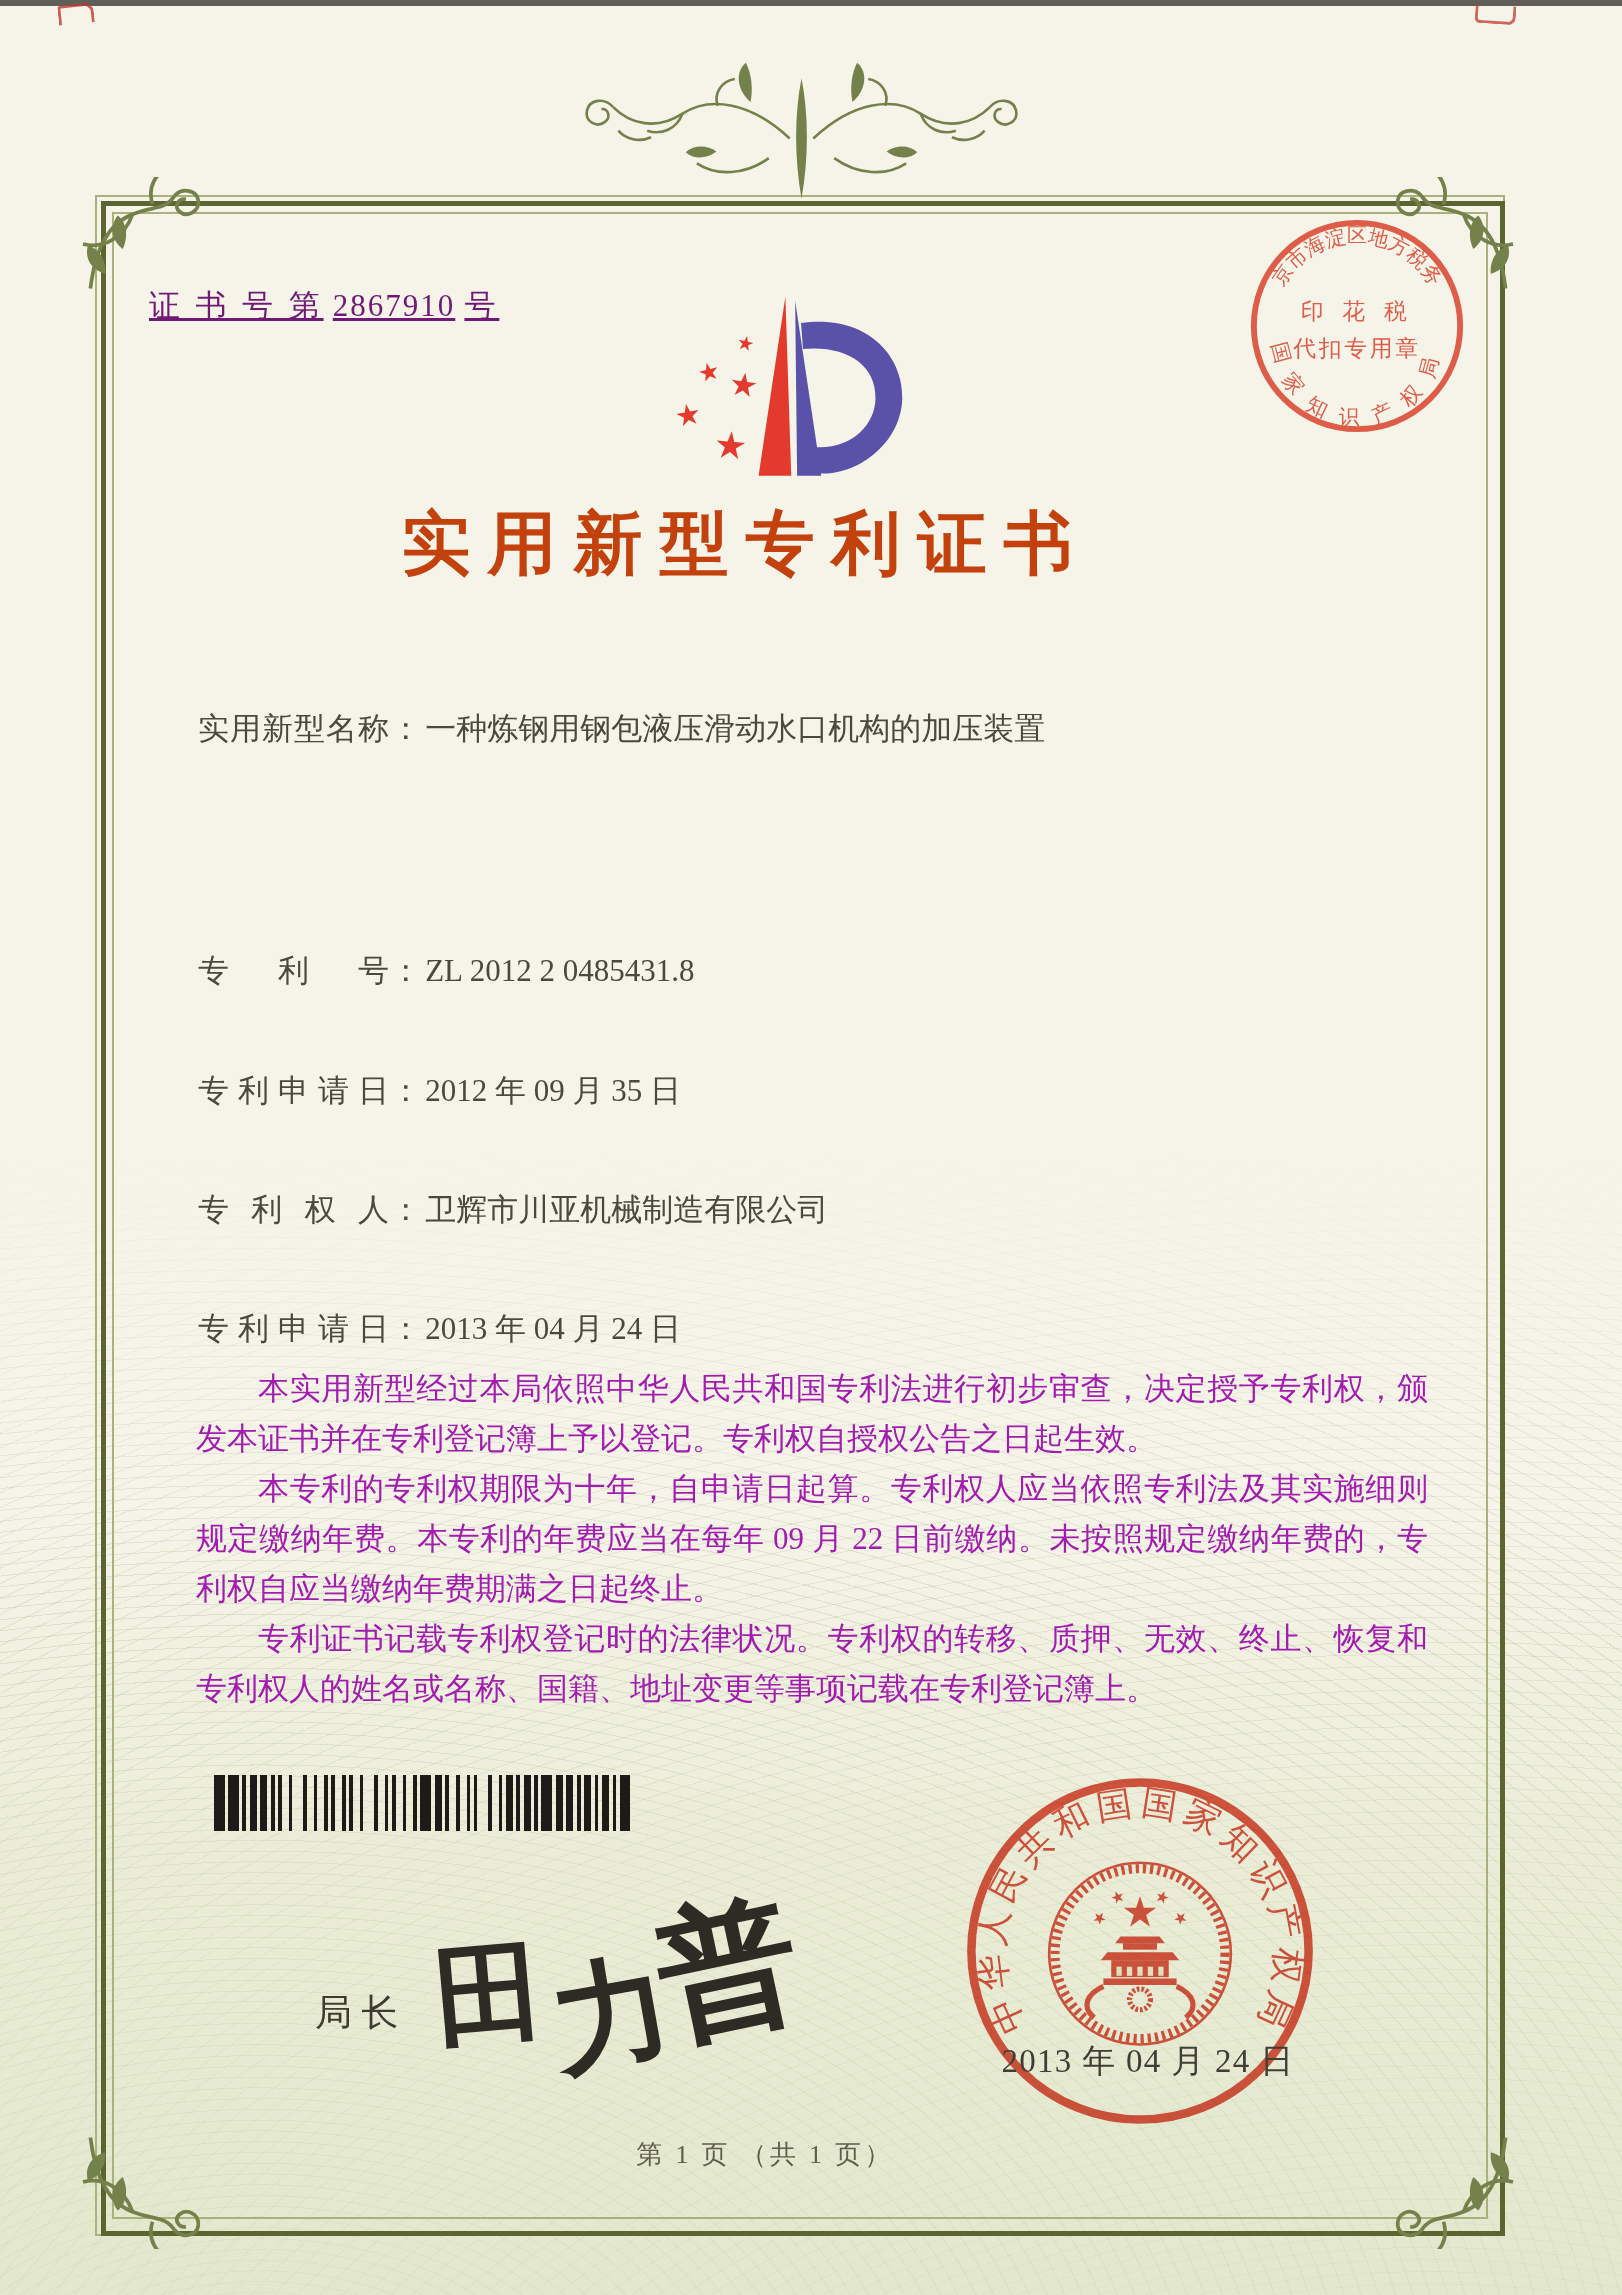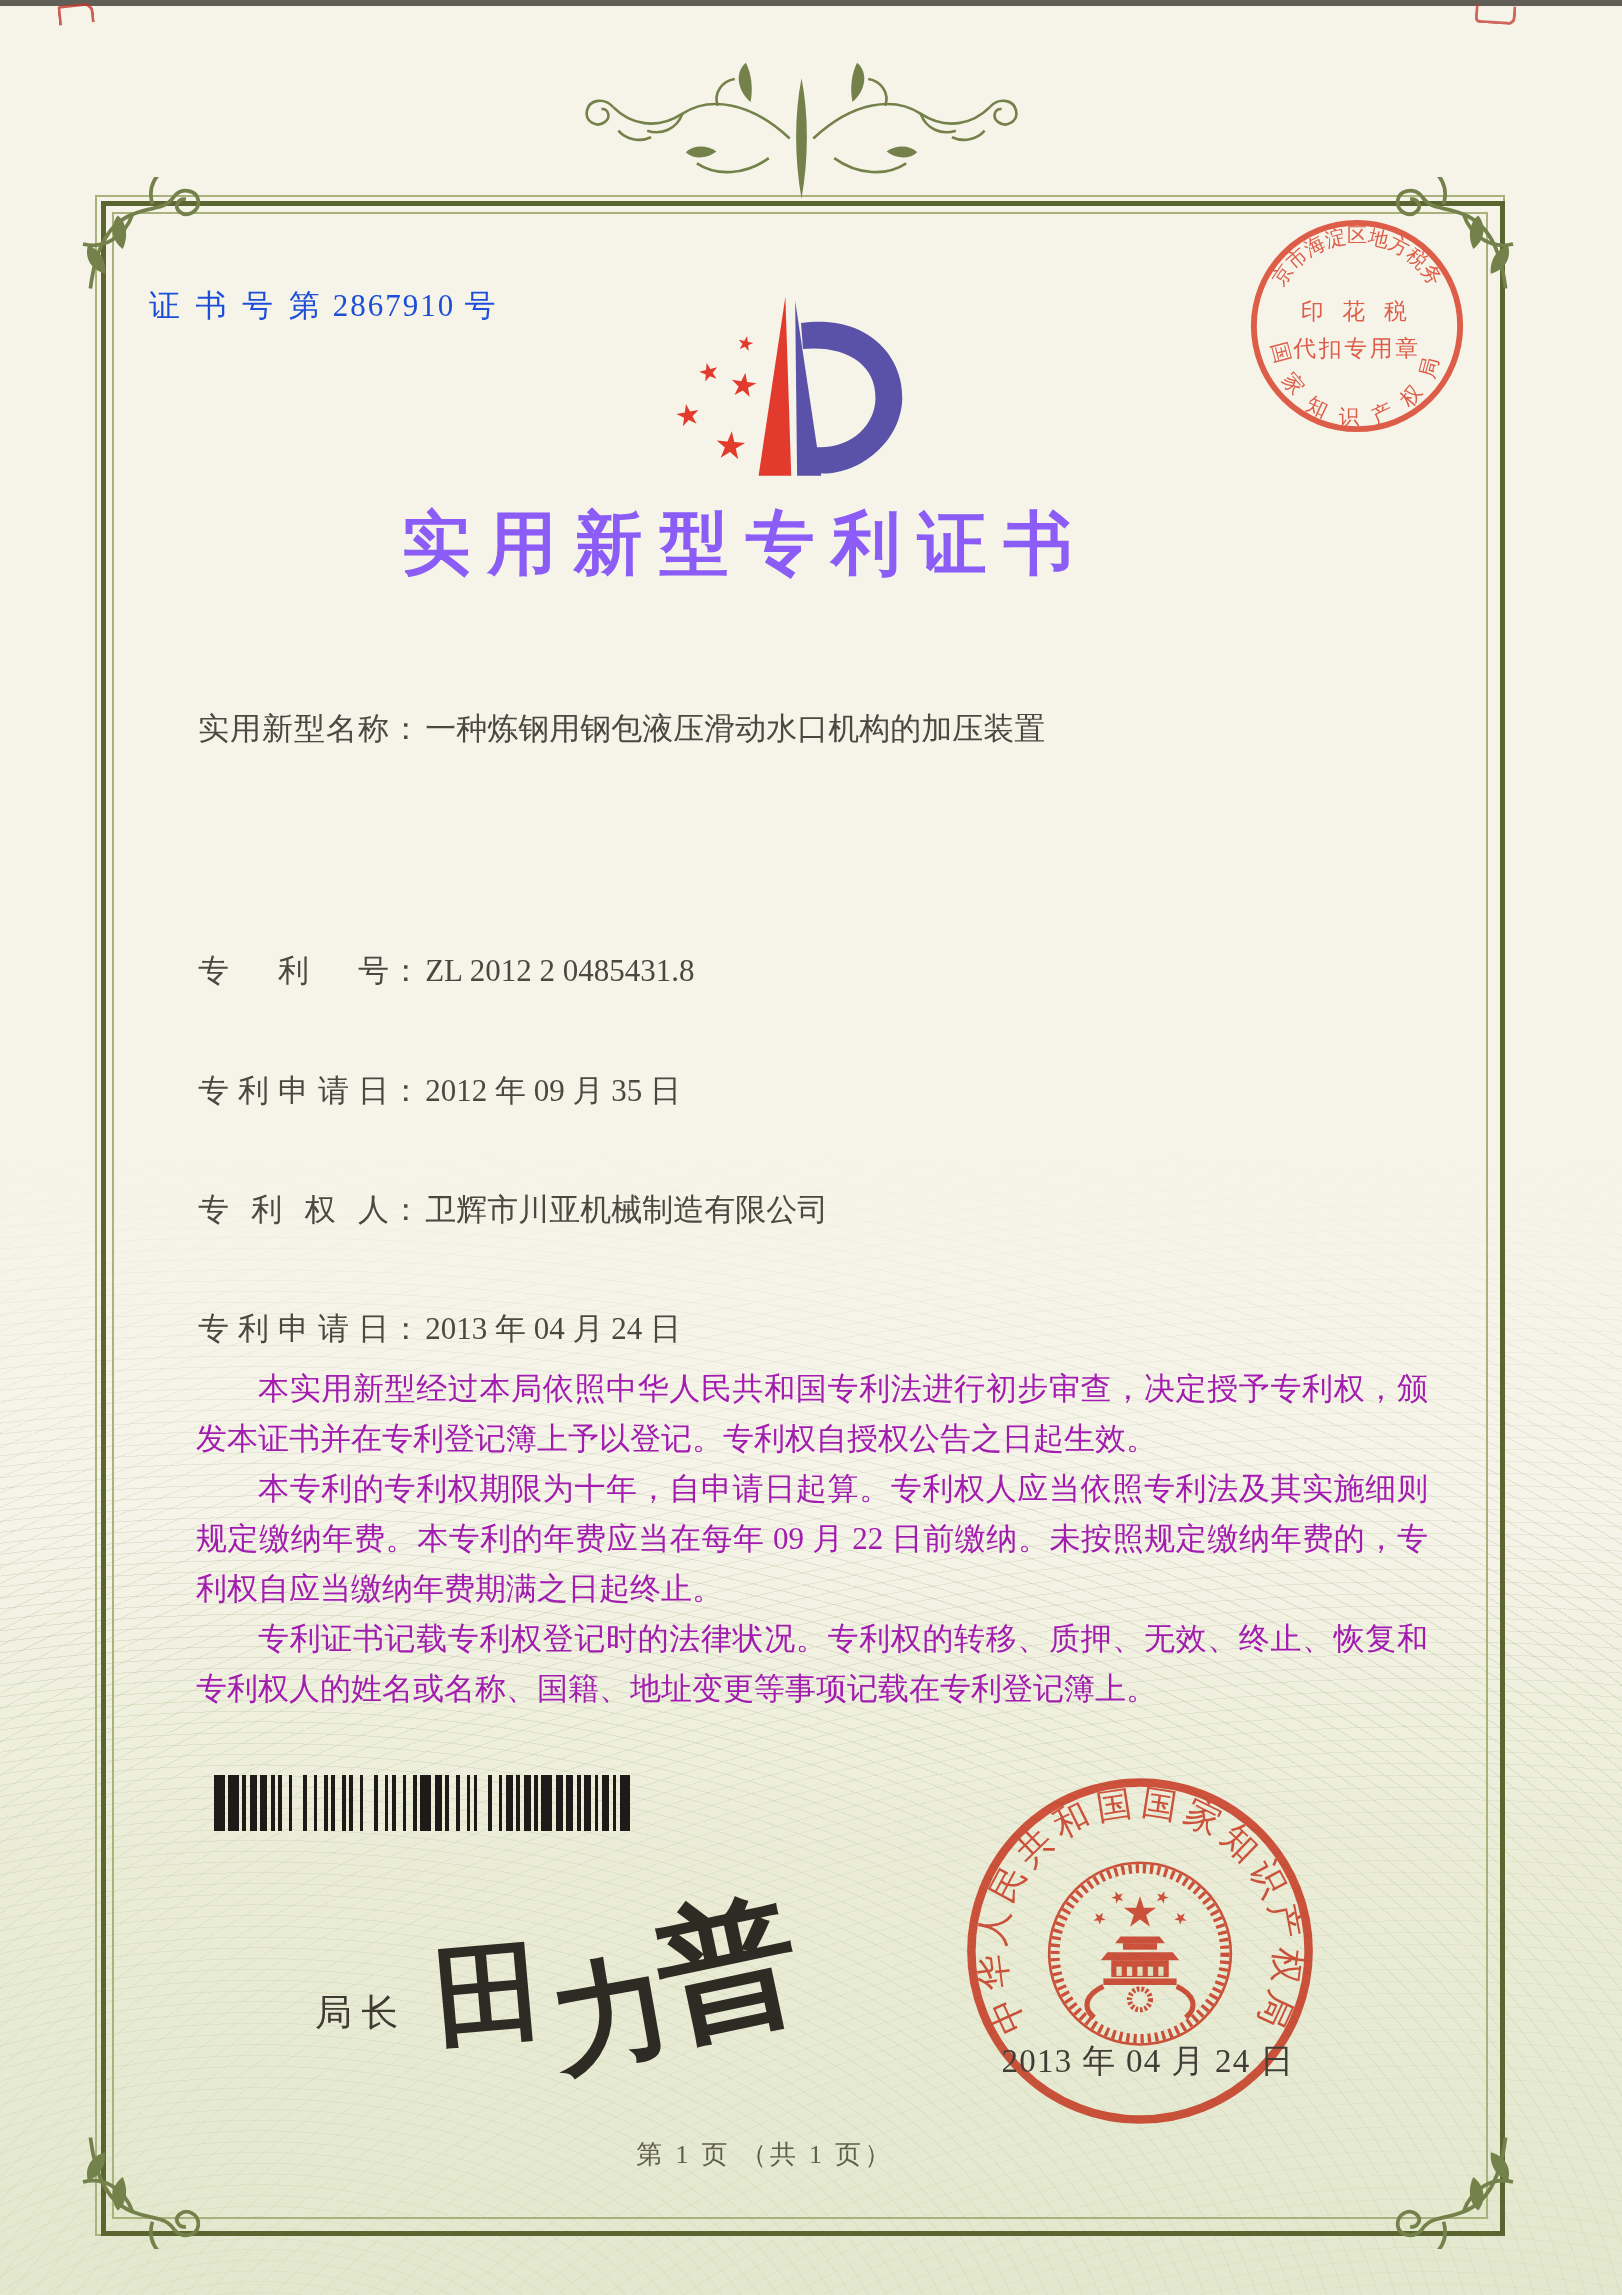--- a/index.html
+++ b/index.html
@@ -26,24 +26,24 @@
   .bottom-tint{
     left:0;top:1504px;width:1623px;height:791px;
     background:linear-gradient(to bottom, rgba(228,232,205,0) 0%, rgba(225,230,200,.55) 45%, rgba(221,227,196,.75) 100%);
   }
   
   .frame-outer{left:95px;top:195px;width:1406px;height:2037px;border:2px solid var(--olive-light);}
   .frame-main {left:101px;top:201px;width:1394px;height:2025px;border:5.9px solid var(--olive);}
   .frame-inner{left:112px;top:212px;width:1372px;height:2003px;border:2px solid var(--olive-light);}
   .corner{width:124px;height:124px;}
   
-  .cert-no{left:149px;top:285px;font-size:31px;color:#1d4ed8;letter-spacing:3.9px;}
+  .cert-no{left:149px;top:285px;font-size:31px;color:#701a75;letter-spacing:3.9px;text-decoration:underline;}
   .cert-no .num{margin:0 9.2px;letter-spacing:2px;}
   .logo{left:667px;top:285px;width:255px;height:209px;}
-  .title{left:0;top:498px;width:1491px;text-align:center;font-size:69px;font-weight:700;color:#8b5cf6;letter-spacing:17px;}
+  .title{left:0;top:498px;width:1491px;text-align:center;font-size:69px;font-weight:700;color:#c2410c;letter-spacing:17px;}
   
   .tax-stamp{left:1246px;top:215px;width:222px;height:222px;opacity:.9;mix-blend-mode:multiply;}
   .tax-stamp text{fill:var(--stamp-red);font-family:"Liberation Serif","DejaVu Serif",serif;}
   
   .field{left:198px;font-size:31px;color:#4b4840;white-space:nowrap;}
   .field .lab{display:inline-block;width:191px;text-align:justify;text-align-last:justify;vertical-align:top;}
   .field .colon{margin:0 3.9px 0 1.3px;}
   .f-name{top:708px;} .f-inv{top:829px;} .f-no{top:950px;}
   .f-fil{top:1070px;} .f-own{top:1189px;} .f-grant{top:1308px;}
   

